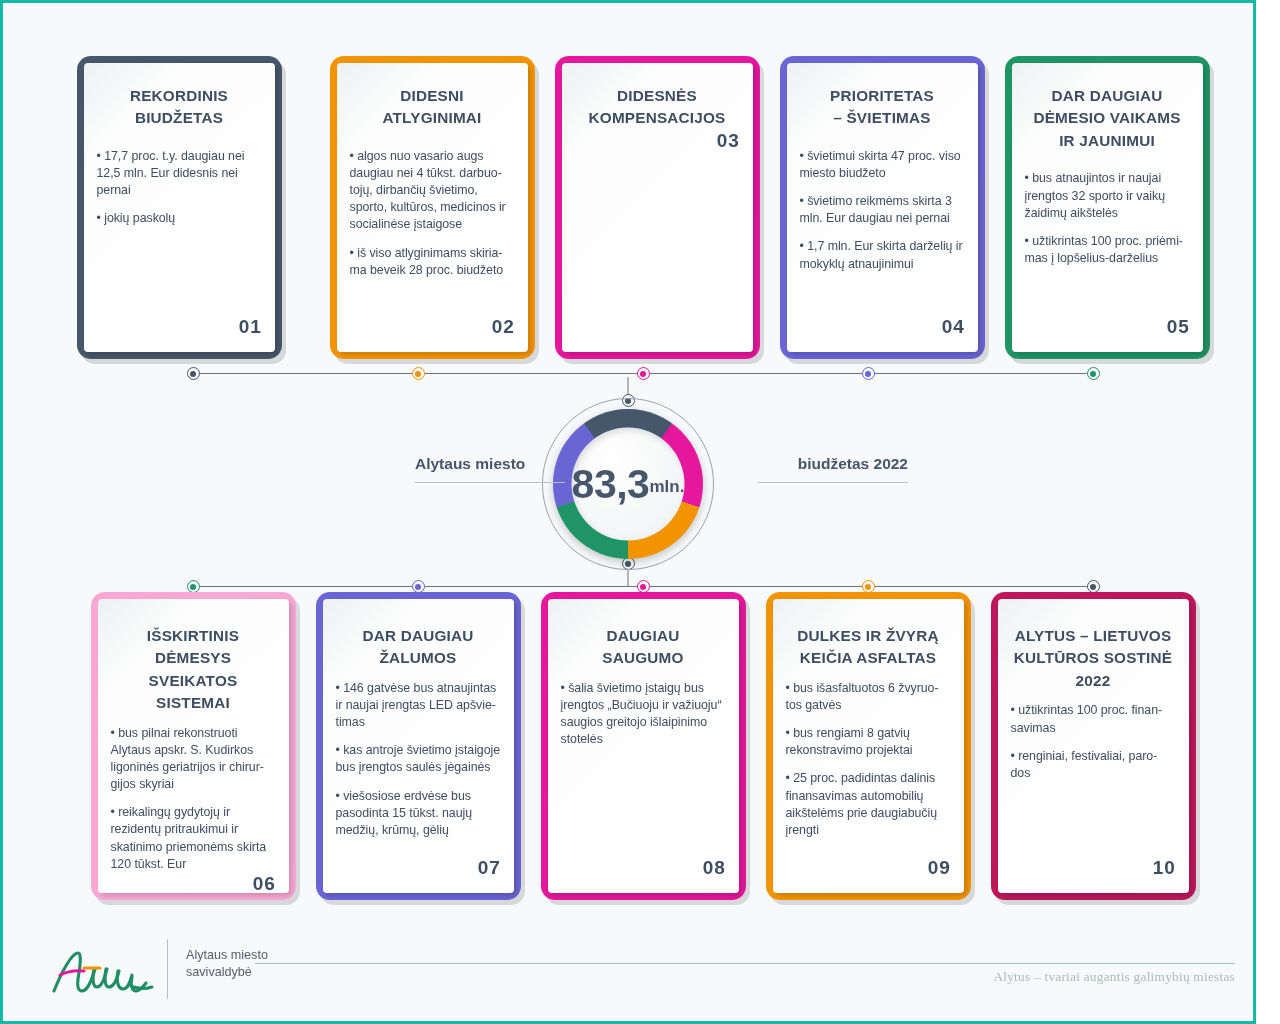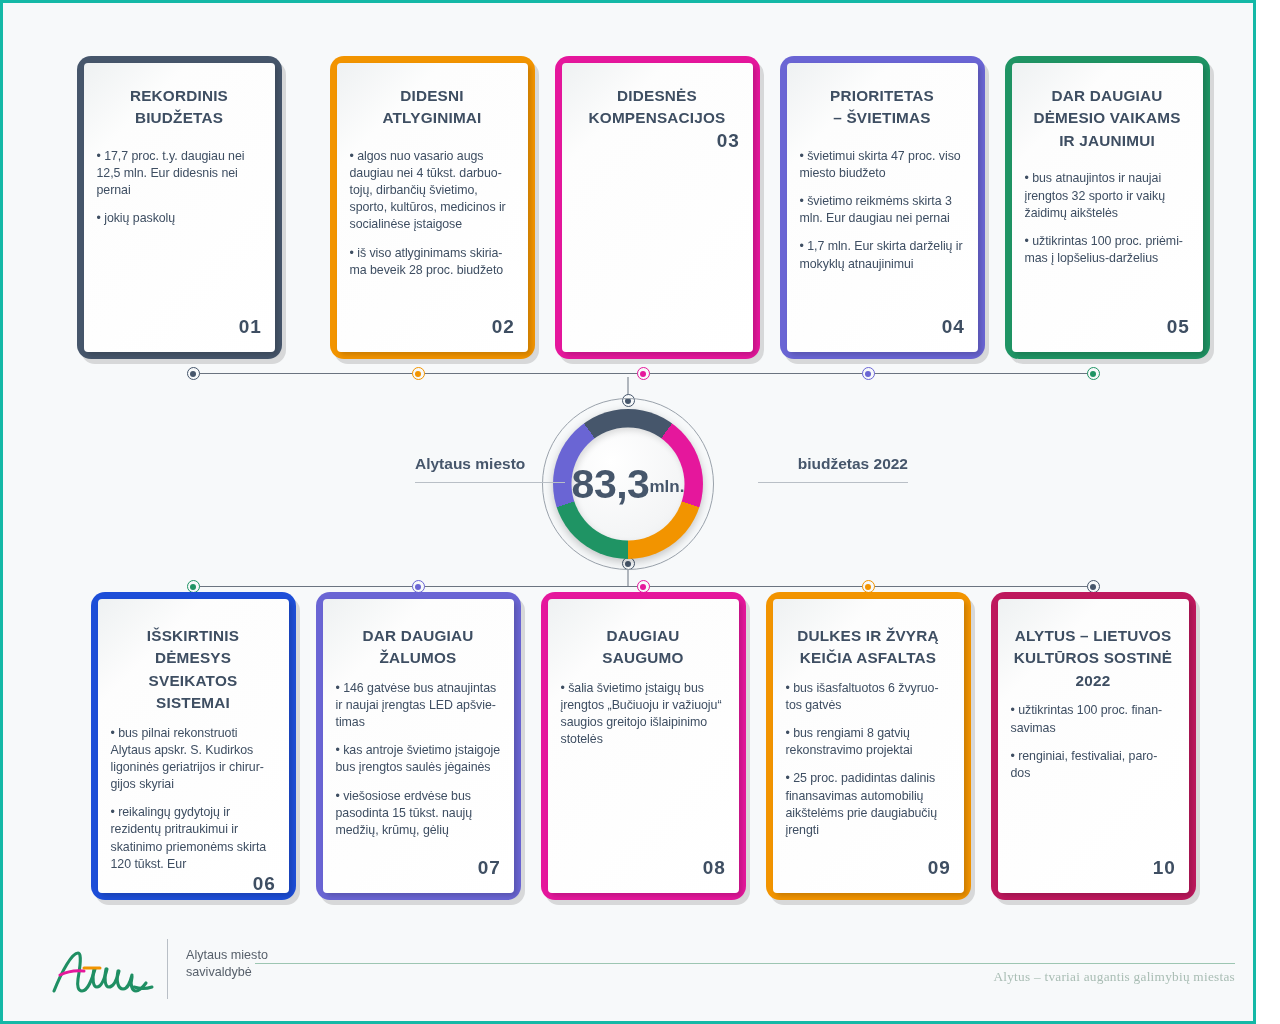--- a/index.html
+++ b/index.html
@@ -324,21 +324,21 @@
   <div class="rail" id="rail-bottom">
       <div class="rail-line" style="left: 190px; width: 900px;"></div>
       <div class="rail-dot" style="left: 190px; color: rgb(31, 148, 100);"></div>
       <div class="rail-dot" style="left: 415px; color: rgb(106, 101, 212);"></div>
       <div class="rail-dot" style="left: 640px; color: rgb(229, 23, 156);"></div>
       <div class="rail-dot" style="left: 865px; color: rgb(242, 148, 0);"></div>
       <div class="rail-dot" style="left: 1090px; color: rgb(70, 86, 107);"></div>
     </div>
 
   <div class="row" id="row-bottom">
-      <div class="card" style="background: #1d4ed8;">
+      <div class="card" style="background: #f9a8d4;">
         <div class="card-inner">
           <div class="card-title">IŠSKIRTINIS<br>DĖMESYS SVEIKATOS<br>SISTEMAI</div>
           <div class="card-body">
             <div class="bullet">• bus pilnai rekonstruoti Alytaus apskr. S. Kudirkos ligoninės geriatrijos ir chirur-gijos skyriai</div>
             <div class="bullet">• reikalingų gydytojų ir rezidentų pritraukimui ir skatinimo priemonėms skirta 120 tūkst. Eur</div>
           </div>
           <div class="card-num">06</div>
         </div>
       </div>
       <div class="card" style="background: rgb(106, 101, 212);">

